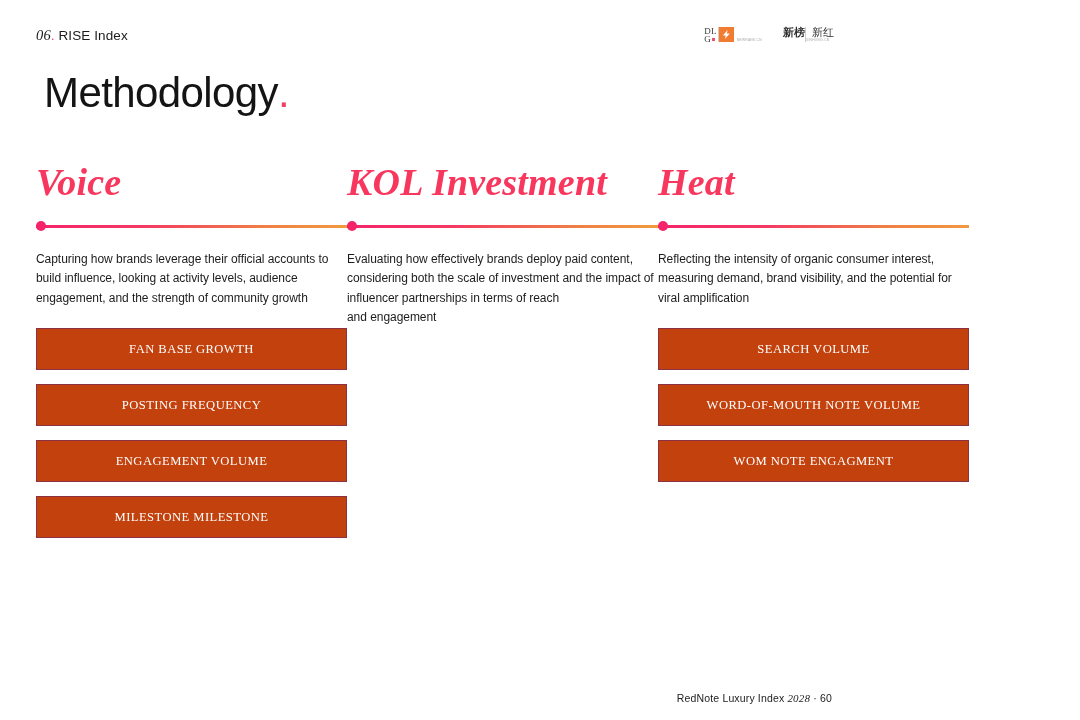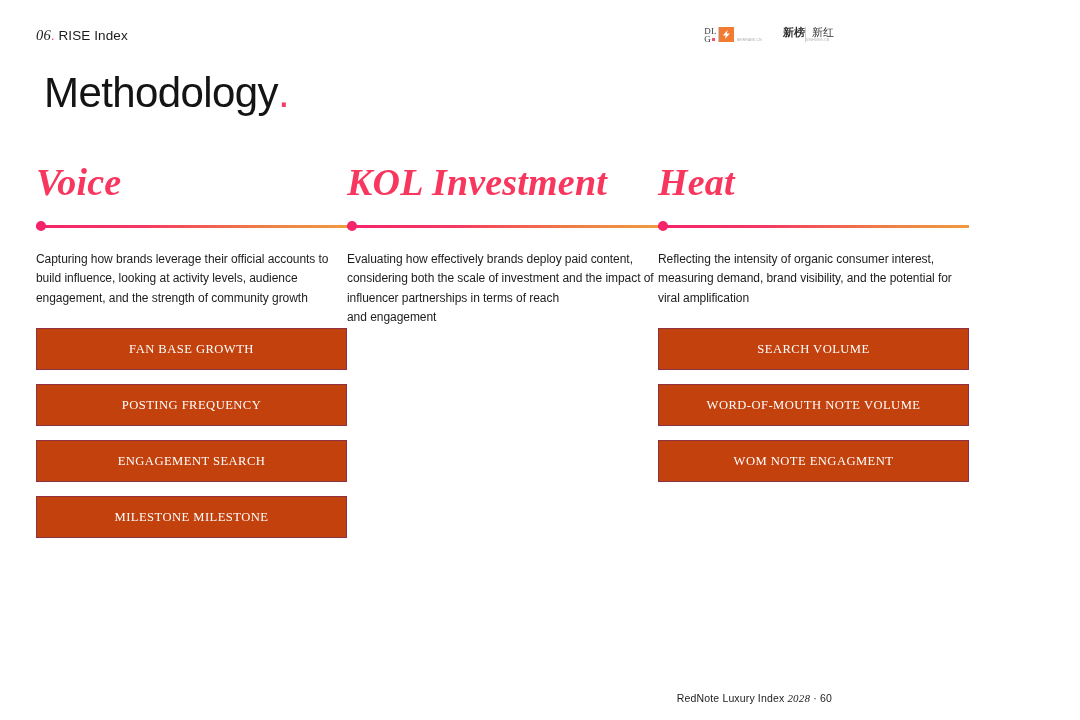--- a/index.html
+++ b/index.html
@@ -272,21 +272,21 @@
       </div>
       <div class="col-desc">Capturing how brands leverage their official accounts to build influence, looking at activity levels, audience engagement, and the strength of community growth</div>
       <div class="metrics">
         <div class="metric-box">
             <span>FAN BASE GROWTH</span>
           </div>
         <div class="metric-box">
             <span>POSTING FREQUENCY</span>
           </div>
         <div class="metric-box">
-            <span>ENGAGEMENT SEARCH</span>
+            <span>ENGAGEMENT VOLUME</span>
           </div>
         <div class="metric-box">
             <span>MILESTONE MILESTONE</span>
           </div>
       </div>
     </div>
 
     <div class="col">
       <div class="col-title">KOL Investment</div>
       <div class="rule-wrap">

